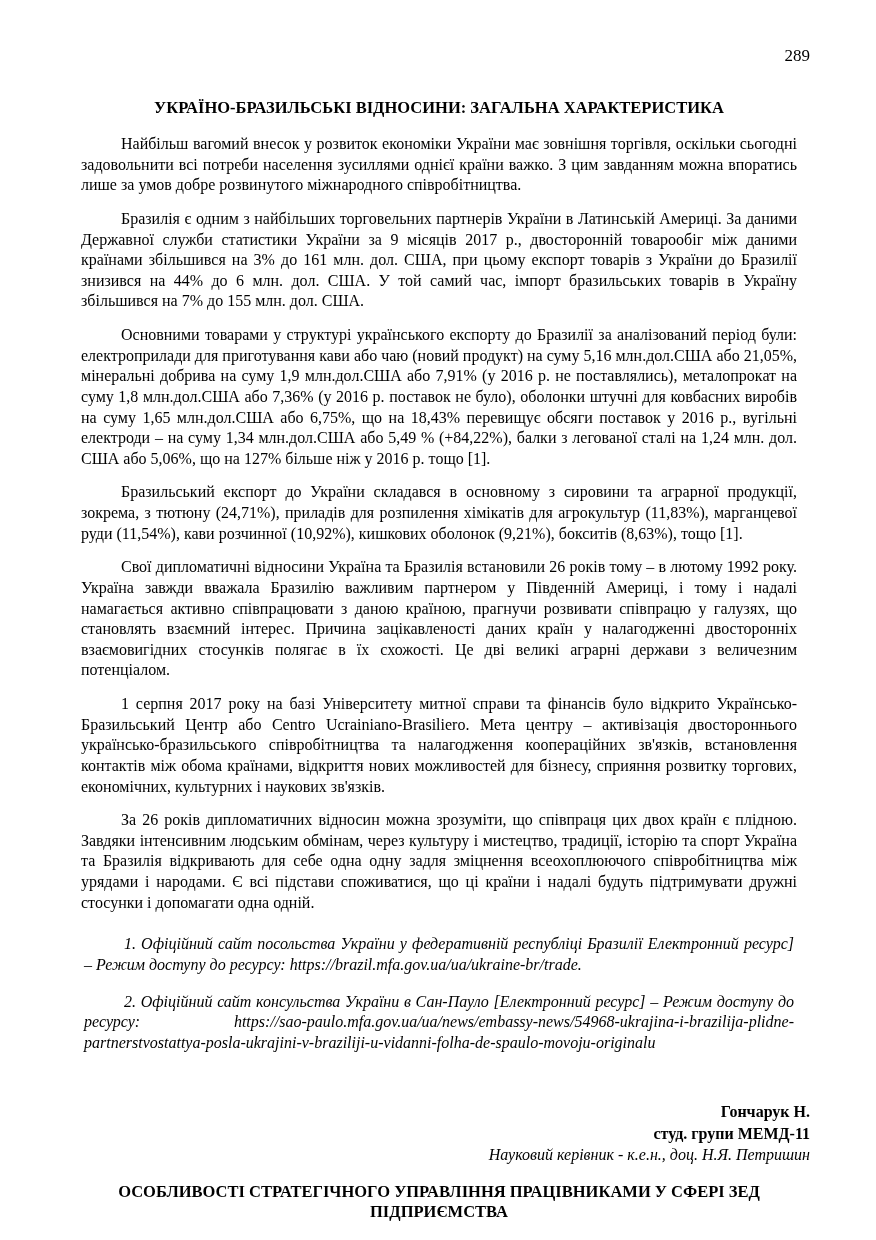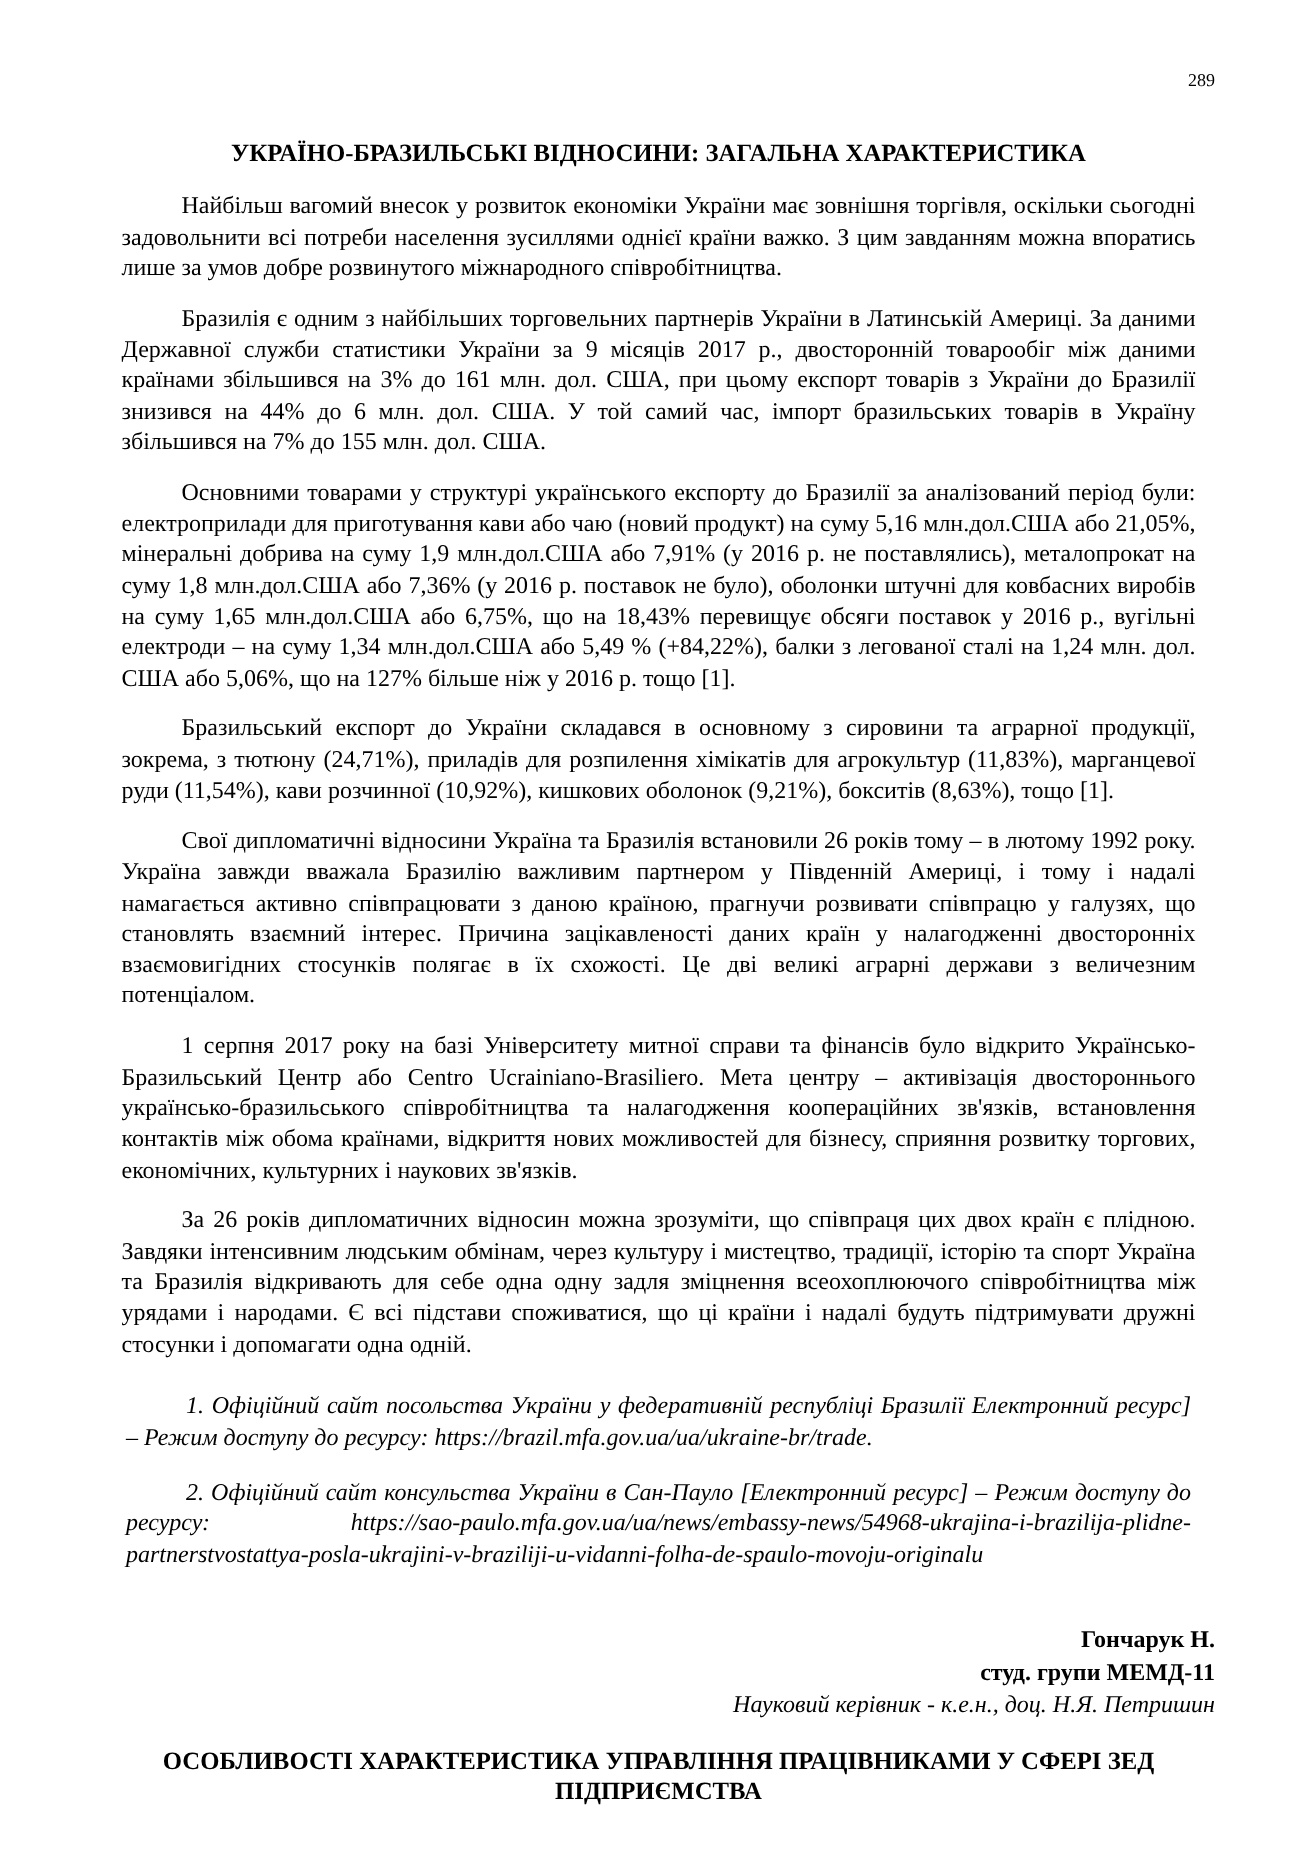--- a/index.html
+++ b/index.html
@@ -12,21 +12,21 @@
     width: 876px;
     height: 1240px;
     box-sizing: border-box;
     padding: 46px 66px 0 68px;
     background: #ffffff;
     color: #000000;
     font-family: "Liberation Serif", "DejaVu Serif", serif;
   }
   .page-number {
     text-align: right;
-    font-size: 12px;
+    font-size: 17px;
     line-height: 1.2;
     margin-bottom: 32px;
   }
   .author-block {
     text-align: right;
     font-size: 16px;
     line-height: 1.32;
   }
   .author-name, .author-group {
     font-weight: bold;
@@ -55,21 +55,21 @@
   .references p.ref {
     margin: 16px;
     font-size: 16px;
     line-height: 1.29;
     text-align: justify;
     text-indent: 40px;
     font-style: italic;
     overflow-wrap: break-word;
   }
   .article-2 {
-    margin-top: 36px;
+    margin-top: 48px;
   }
 </style>
 </head>
 <body>
 
 <div class="page">
 
   <div class="page-number">289</div>
 
   <section class="article-1">
@@ -90,17 +90,17 @@
     </div>
   </section>
 
   <section class="article-2">
     <div class="author-block">
       <div class="author-name">Гончарук Н.</div>
       <div class="author-group">студ. групи МЕМД-11</div>
       <div class="advisor">Науковий керівник - к.е.н., доц. Н.Я. Петришин</div>
     </div>
 
-    <h1 class="article-title">ОСОБЛИВОСТІ ХАРАКТЕРИСТИКА УПРАВЛІННЯ ПРАЦІВНИКАМИ У СФЕРІ ЗЕД ПІДПРИЄМСТВА</h1>
+    <h1 class="article-title">ОСОБЛИВОСТІ СТРАТЕГІЧНОГО УПРАВЛІННЯ ПРАЦІВНИКАМИ У СФЕРІ ЗЕД ПІДПРИЄМСТВА</h1>
 
   </section>
 
 </div>
 
 </body></html>

